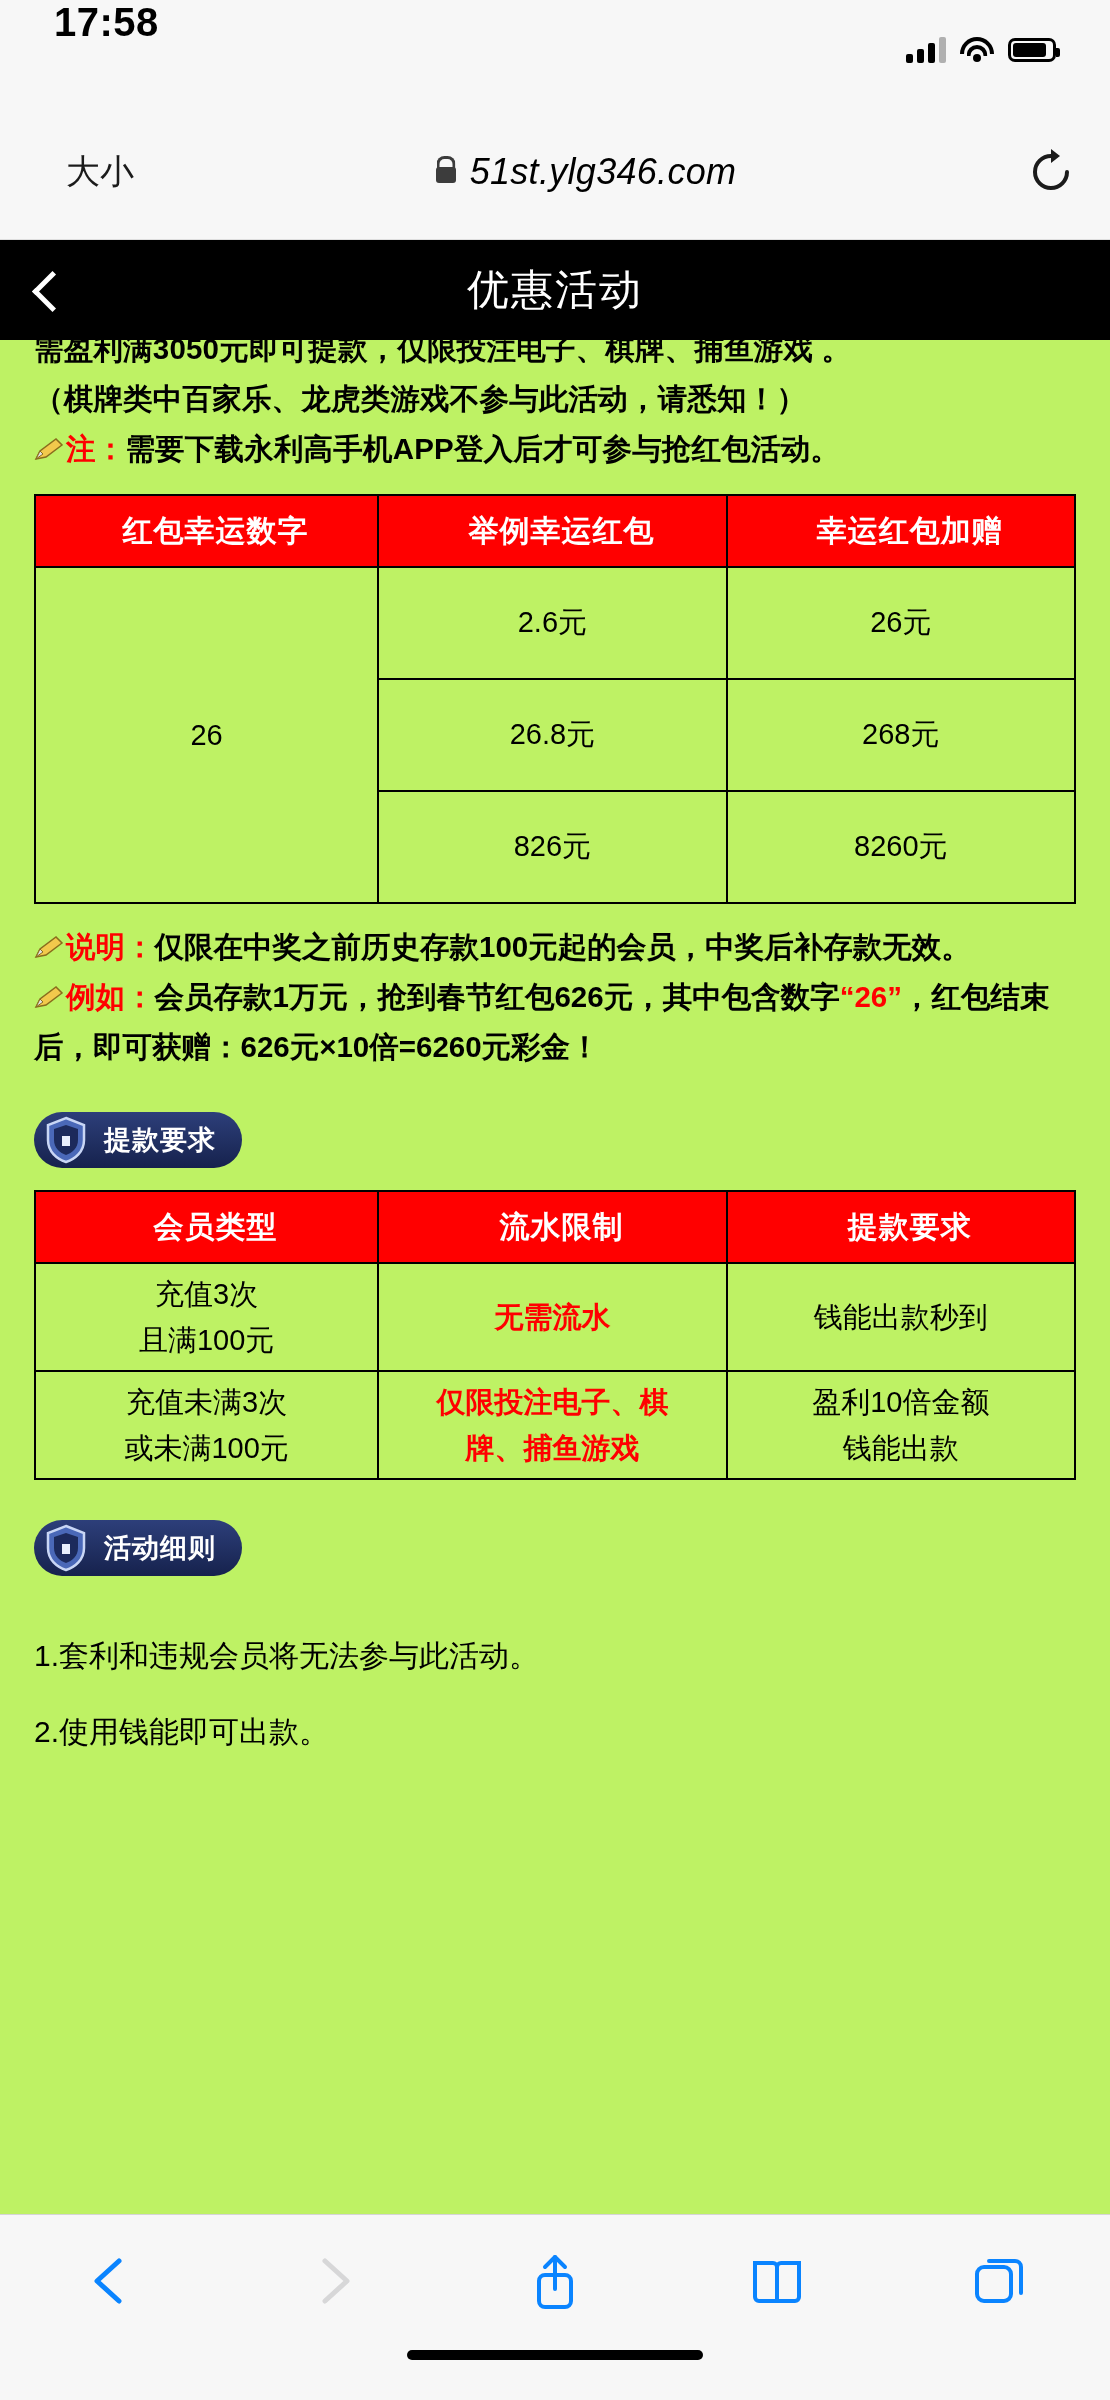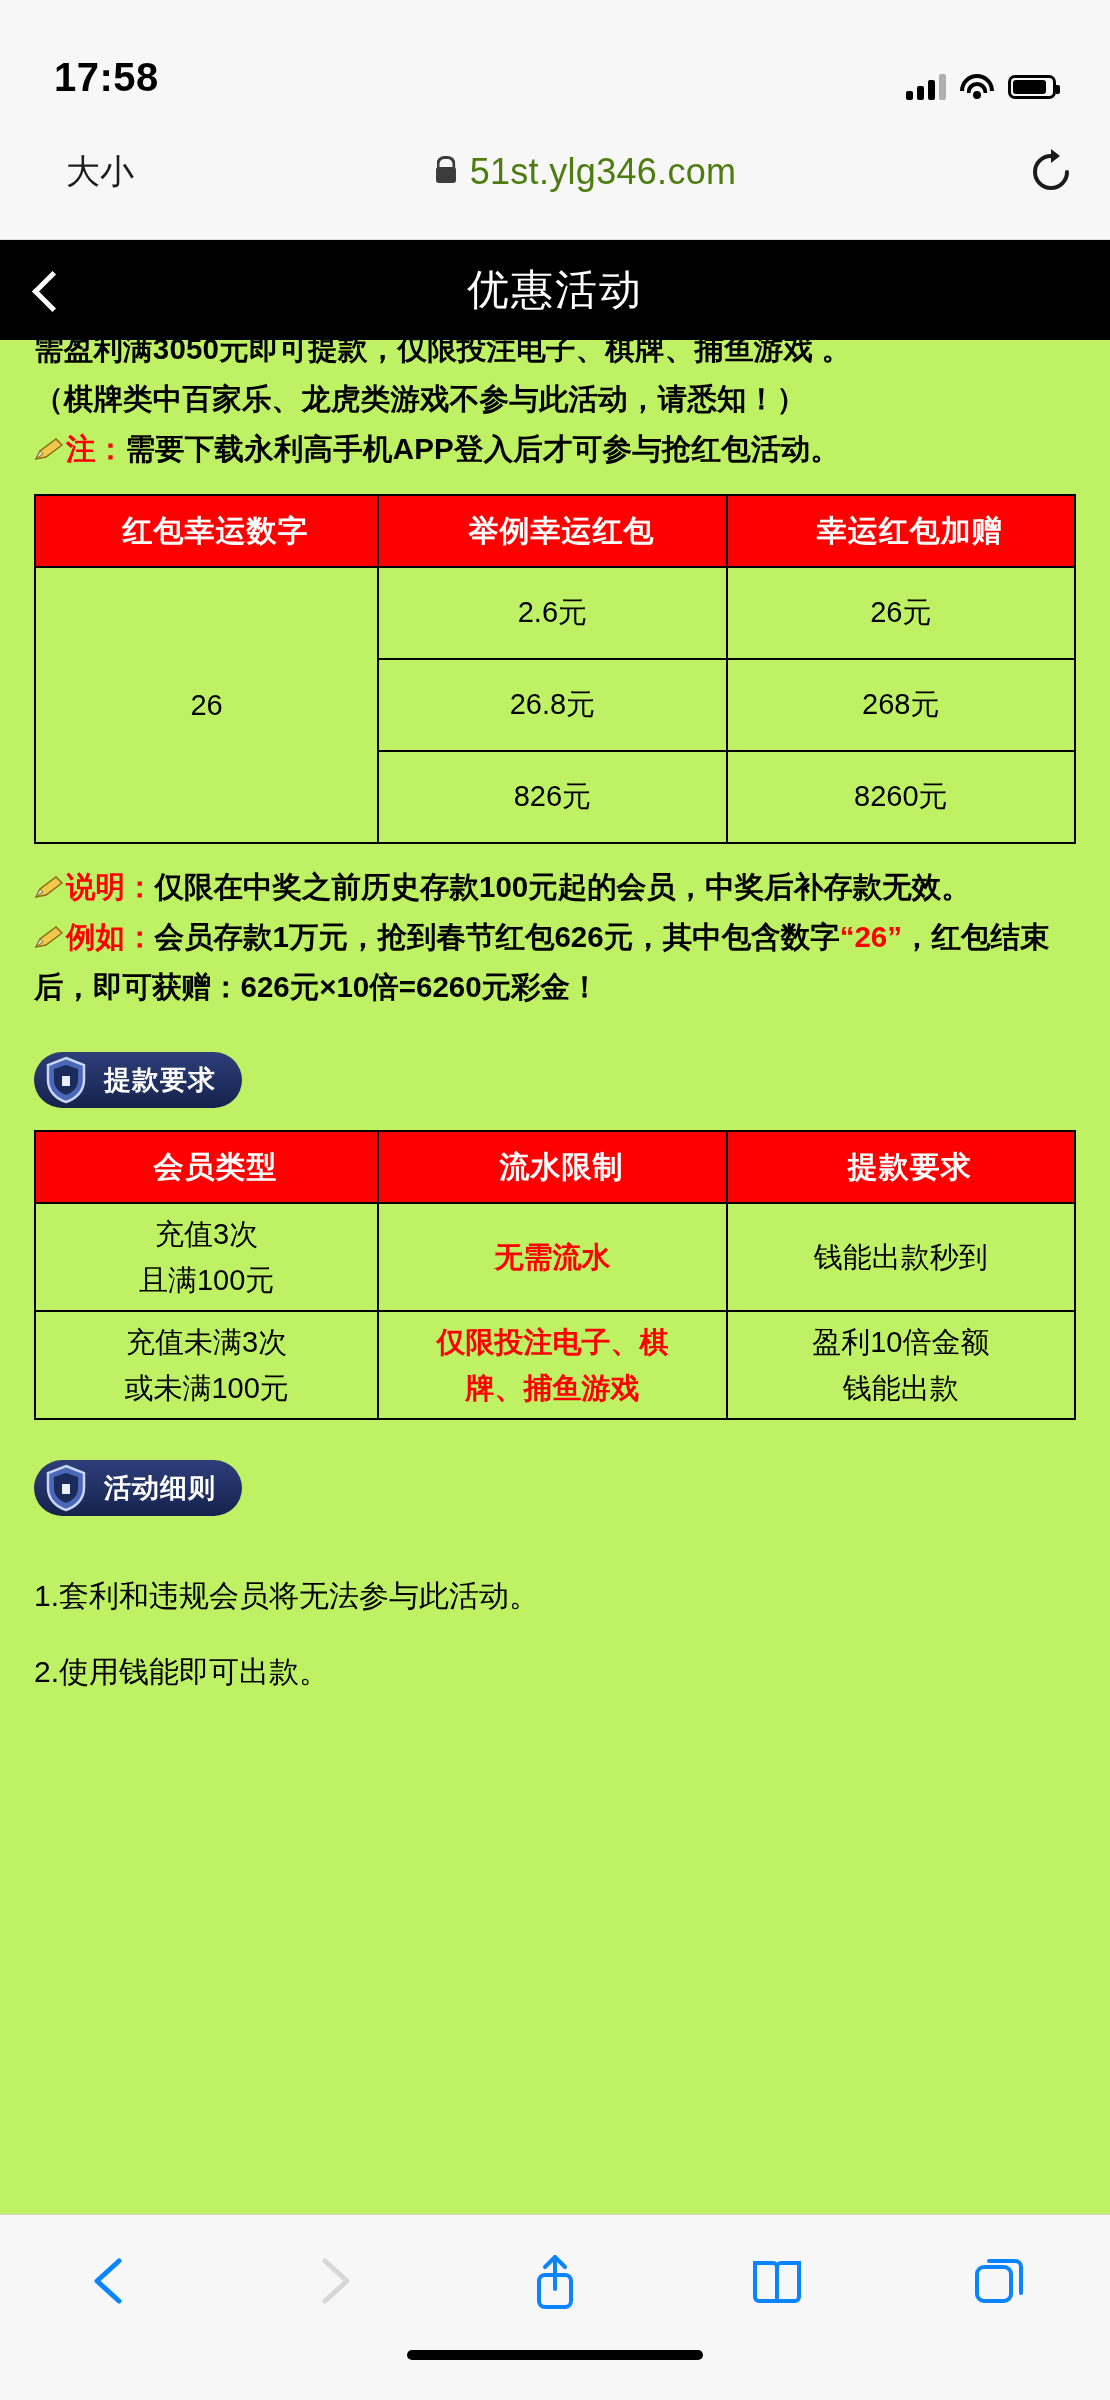--- a/index.html
+++ b/index.html
@@ -16,21 +16,20 @@
     background: #ffffff;
     display: flex;
     flex-direction: column;
   }
 
   
   .statusbar {
     height: 118px;
     background: #f7f7f7;
     display: flex;
-    align-items: flex-end;
     justify-content: space-between;
     padding: 0 54px 18px 54px;
     flex: 0 0 auto;
     gap: 20px;
   }
   .status-time {
     font-size: 40px;
     font-weight: 600;
     color: #000;
     letter-spacing: 0.5px;
@@ -95,22 +94,23 @@
     width: 20px; height: 16px; background: #3c3c3c; border-radius: 3px;
     position: relative; margin-top: 6px;
   }
   .lock::before {
     content: ""; position: absolute; left: 50%; transform: translateX(-50%);
     top: -11px; width: 13px; height: 13px;
     border: 3px solid #3c3c3c; border-bottom: none; border-radius: 8px 8px 0 0;
   }
   .url-text {
     font-size: 36px;
-    color: #4d7c0f;
+    color: #000000;
     letter-spacing: 0.3px;
+    font-style: italic;
   }
   .reload {
     width: 46px; height: 46px;
     position: relative;
     flex: 0 0 auto;
   }
   .reload svg { width: 46px; height: 46px; display: block; }
 
   
   .appbar {
@@ -194,21 +194,21 @@
     font-weight: 700;
   }
   table.tbl th {
     background: #ff0000;
     color: #ffffff;
     height: 72px;
     font-size: 30px;
     letter-spacing: 1px;
     padding-left: 19px;
   }
-  table.tbl td { height: 92px; font-weight: 400; }
+  table.tbl td { height: 112px; font-weight: 400; }
   td.lucky {
     color: #ff0000;
     font-size: 30px;
     font-weight: 400;
   }
 
   .note-block { margin-top: 18px; }
   .note-line {
     font-size: 29.5px;
     line-height: 50px;

